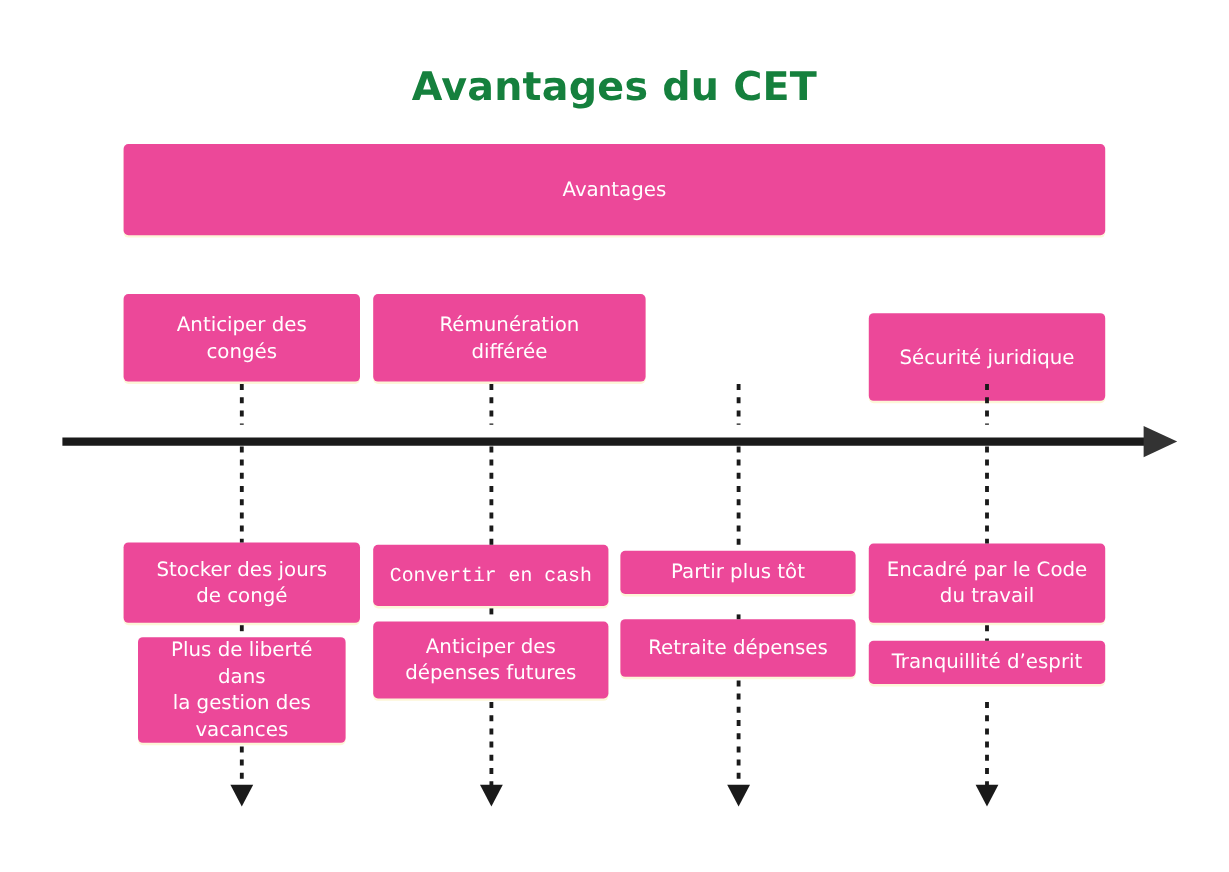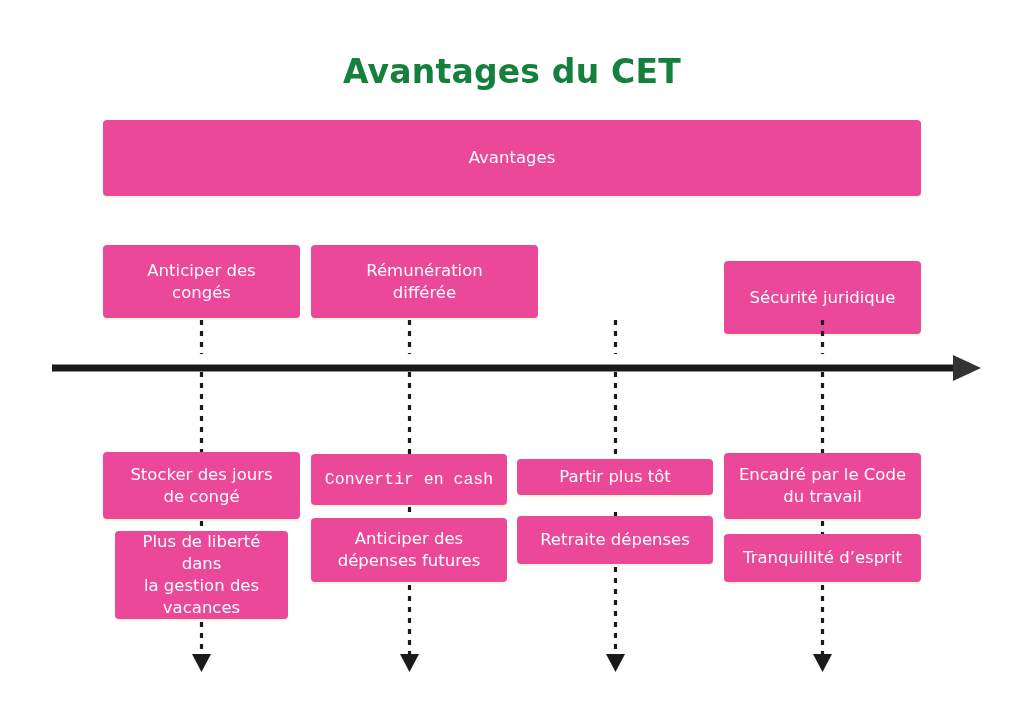--- a/index.html
+++ b/index.html
@@ -88,21 +88,21 @@
   .c0b0 { left: 103px; top: 452px; width: 197px; height: 67px; }
   .c0b1 { left: 115px; top: 531px; width: 173px; height: 88px; }
   
   .c1b0 { left: 311px; top: 454px; width: 196px; height: 51px; font-family: Liberation Mono, monospace; }
   .c1b1 { left: 311px; top: 518px; width: 196px; height: 64px; }
   
   .c2b0 { left: 517px; top: 459px; width: 196px; height: 36px; }
   .c2b1 { left: 517px; top: 516px; width: 196px; height: 48px; }
   
   .c3b0 { left: 724px; top: 453px; width: 197px; height: 66px; }
-  .c3b1 { left: 724px; top: 534px; width: 197px; height: 48px; }
+  .c3b1 { left: 724px; top: 534px; width: 197px; height: 36px; }
 
   
   #timeline {
     position: absolute;
     left: 45px;
     top: 352px;
     width: 940px;
     height: 32px;
   }
 

